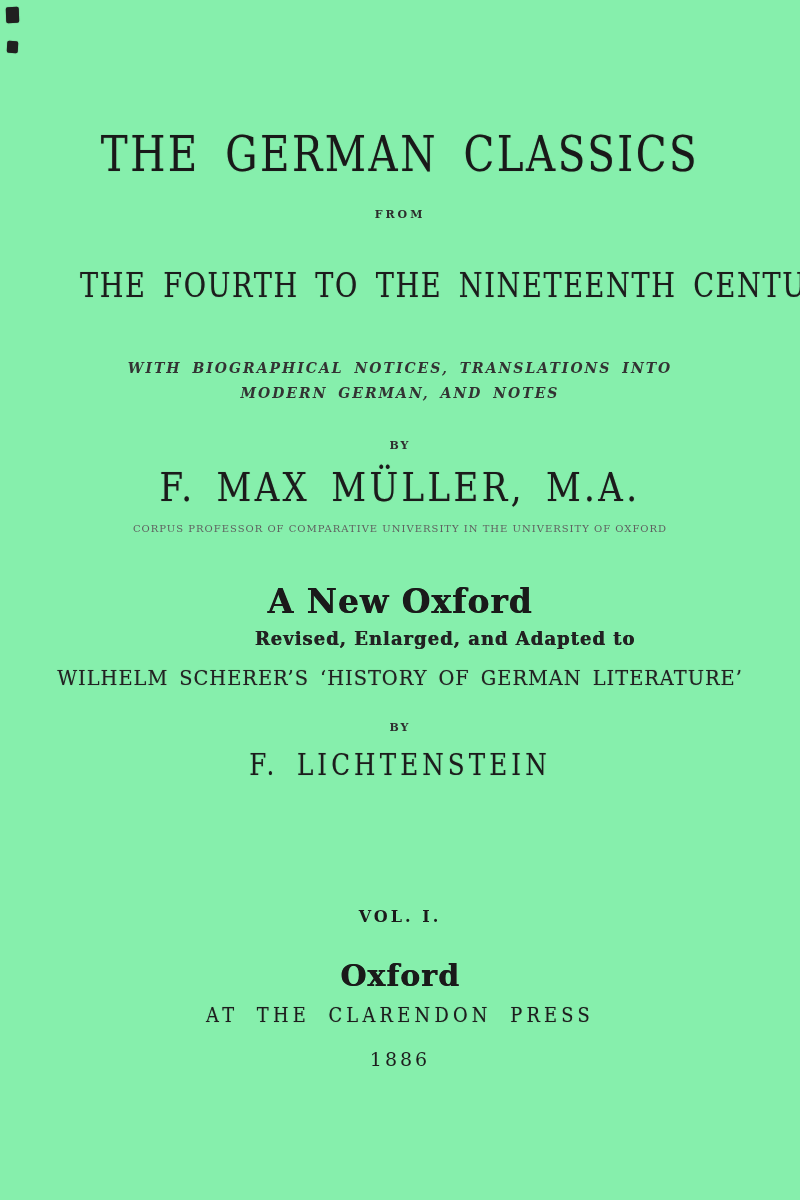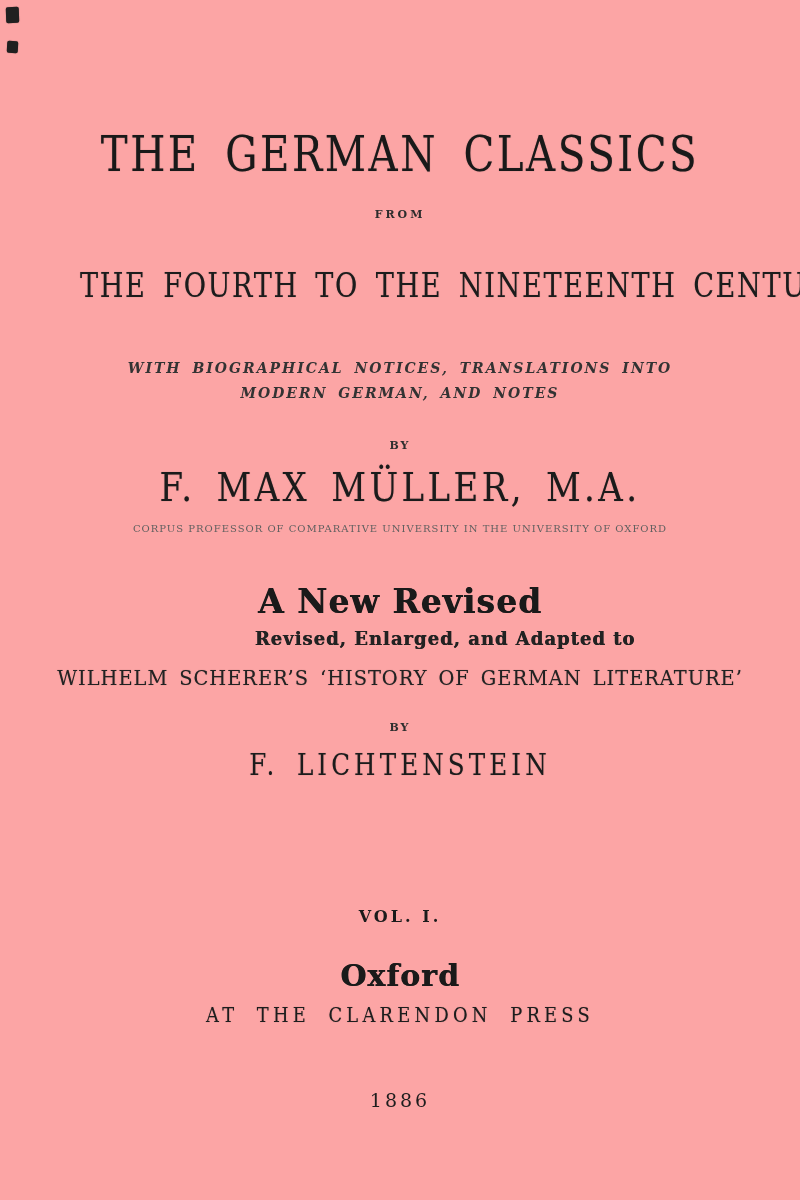--- a/index.html
+++ b/index.html
@@ -1,20 +1,20 @@
 <!DOCTYPE html>
 <html><head>
 <meta charset="utf-8">
 <style>
   html,body{margin:0;padding:0;background:#ffffff;}
   .page{
     position:relative;
     width:800px;height:1200px;
     margin:0 auto;
-    background:#fca5a5;
+    background:#86efac;
     overflow:hidden;
     font-family:"DejaVu Serif","Liberation Serif",serif;
   }
   .line{
     position:absolute;left:0;width:100%;
     text-align:center;white-space:nowrap;
     color:#1e1e1e;line-height:1.05;
   }
   .soft{text-shadow:0 0 1px rgba(40,40,40,.45);}
   .t-main{top:129px;font-size:48px;letter-spacing:3px;word-spacing:12px;transform:scaleX(.84);color:#191919;}
@@ -29,21 +29,21 @@
   .author{top:466px;font-size:40px;letter-spacing:4px;word-spacing:8px;transform:scaleX(.85);color:#1b1b1b;}
   .cred{top:524px;font-size:10px;letter-spacing:1px;color:#5f5f5f;filter:blur(.4px);}
   .gothic{font-weight:700;text-shadow:.5px 0 0 currentColor;}
   .ed-head{top:585px;font-size:33px;letter-spacing:1px;color:#1a1a1a;}
   .ed-rev{top:630px;font-size:18px;letter-spacing:1px;color:#222222;padding-left:45px;}
   .ed-ref{top:668px;font-size:20px;letter-spacing:1px;word-spacing:4px;transform:scaleX(.97);color:#222222;}
   .editor{top:749px;font-size:30px;letter-spacing:5px;word-spacing:8px;transform:scaleX(.82);color:#1c1c1c;}
   .volume{top:909px;font-size:16px;font-weight:700;letter-spacing:3px;color:#1b1b1b;}
   .city{top:960px;font-size:30px;letter-spacing:1px;color:#1a1a1a;text-align:center;}
   .press{top:1004px;font-size:21px;letter-spacing:5px;word-spacing:10px;transform:scaleX(.85);color:#1d1d1d;}
-  .year{top:1091px;font-size:19px;letter-spacing:3px;color:#1d1d1d;}
+  .year{top:1050px;font-size:19px;letter-spacing:3px;color:#1d1d1d;}
   .scan-mark{position:absolute;background:#202020;border-radius:2px;box-shadow:0 0 1px rgba(0,0,0,.5);}
   .scan-mark-1{left:6px;top:7px;width:13px;height:16px;transform:rotate(-2deg);}
   .scan-mark-2{left:7px;top:41px;width:11px;height:12px;transform:rotate(3deg);}
 </style>
 </head>
 <body>
 
 <div class="page">
 
   <div class="scan-mark scan-mark-1"></div>
@@ -58,21 +58,21 @@
   <div class="line desc desc2">MODERN GERMAN, AND NOTES</div>
 
   <div class="line desc desc1">WITH BIOGRAPHICAL NOTICES, TRANSLATIONS INTO</div>
 
   <div class="line by by1">BY</div>
 
   <div class="line author soft">F. MAX MÜLLER, M.A.</div>
 
   <div class="line cred">CORPUS PROFESSOR OF COMPARATIVE UNIVERSITY IN THE UNIVERSITY OF OXFORD</div>
 
-  <div class="line ed-head gothic">A New Revised</div>
+  <div class="line ed-head gothic">A New Oxford</div>
 
   <div class="line ed-rev gothic">Revised, Enlarged, and Adapted to</div>
 
   <div class="line ed-ref soft">WILHELM SCHERER’S ‘HISTORY OF GERMAN LITERATURE’</div>
 
   <div class="line by by2">BY</div>
 
   <div class="line editor soft">F. LICHTENSTEIN</div>
 
   <div class="line volume">VOL. I.</div>

